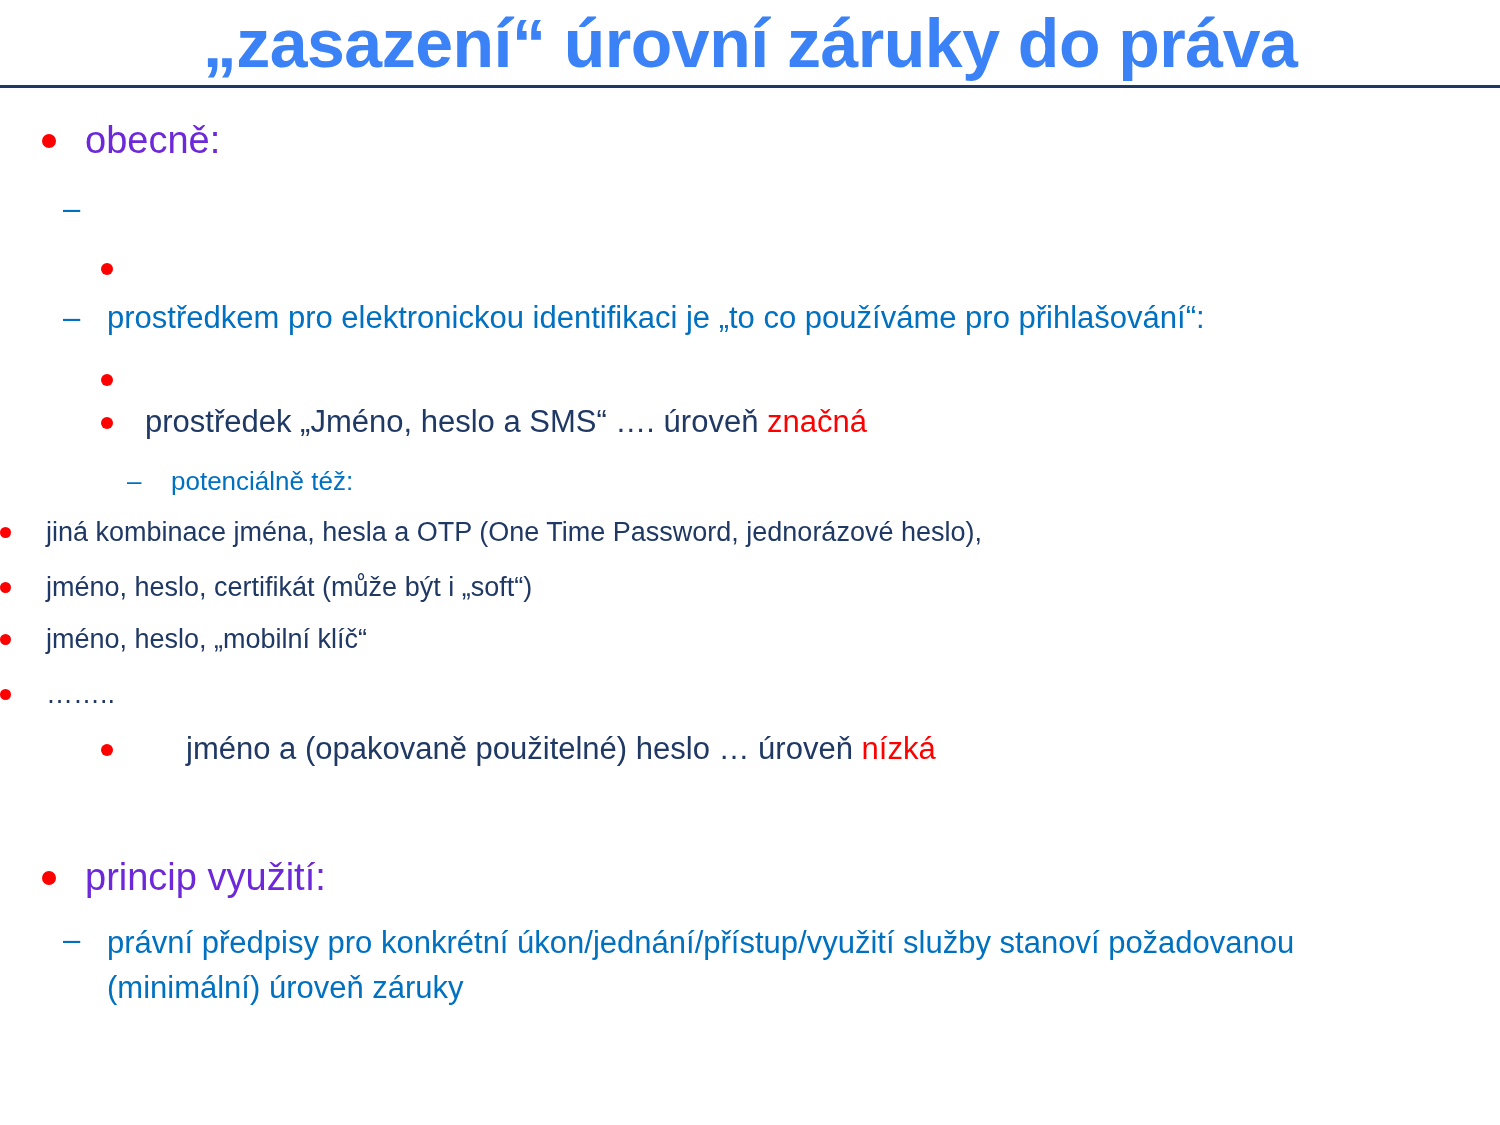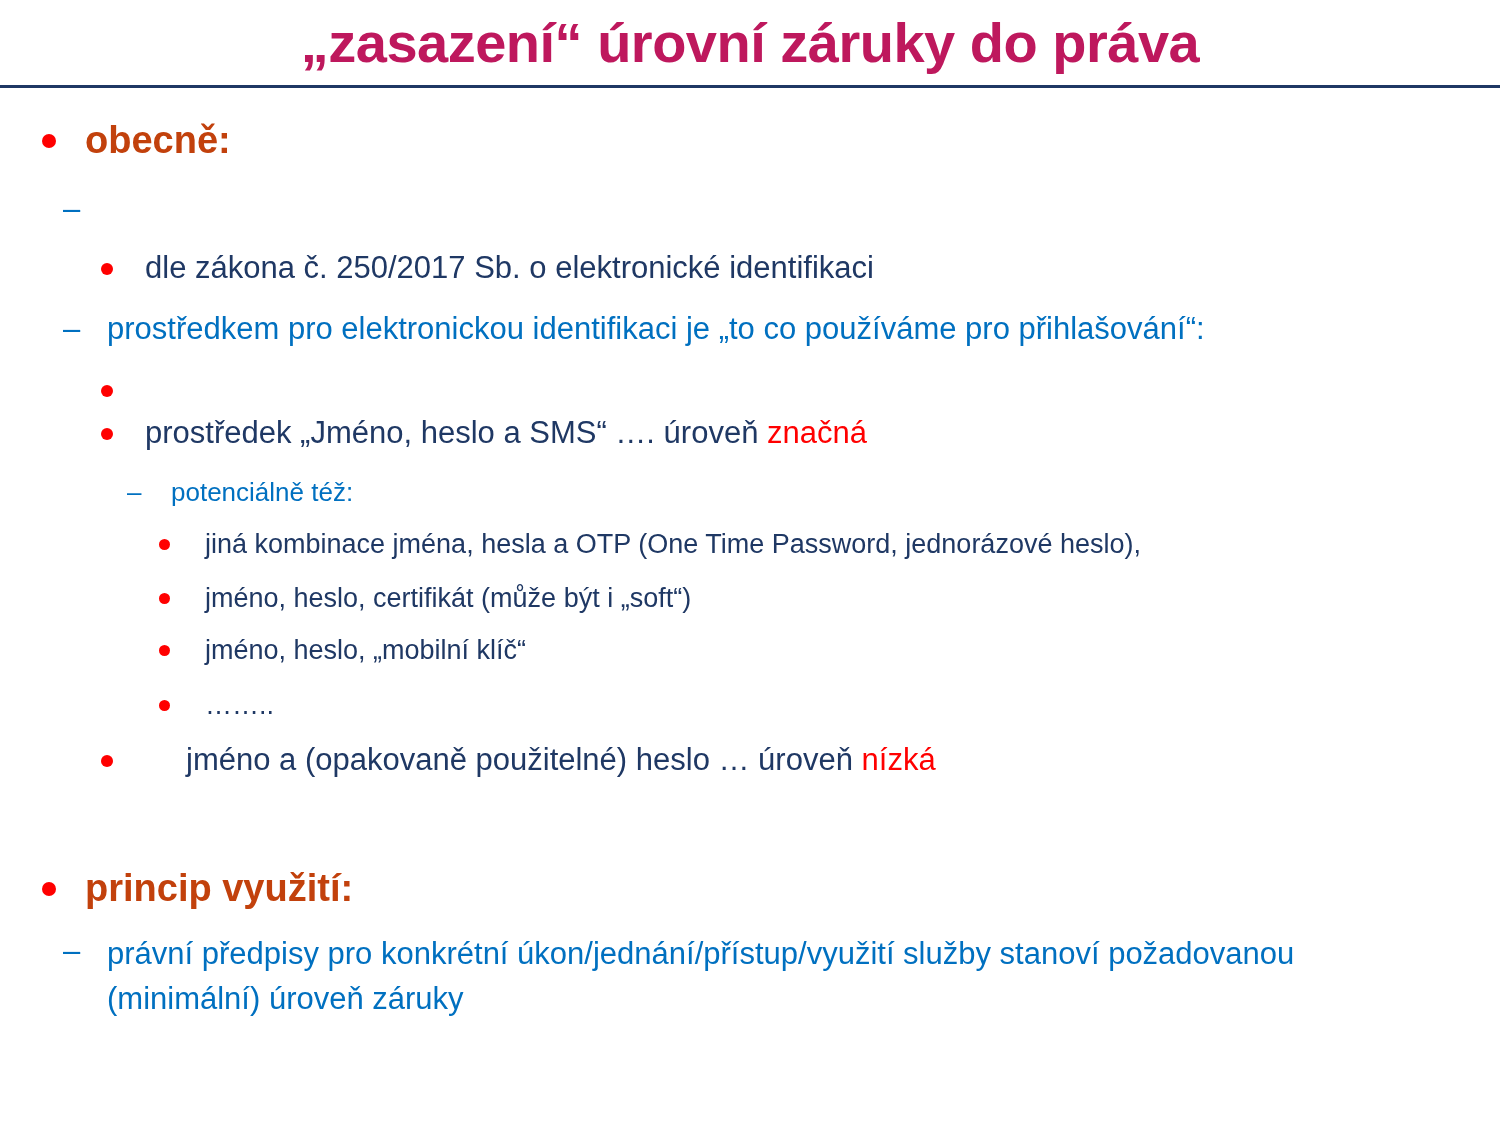--- a/index.html
+++ b/index.html
@@ -5,37 +5,37 @@
   html,body { margin:0; padding:0; background:#ffffff; }
   .slide {
     width:1500px; height:1125px; background:#ffffff; overflow:hidden;
     font-family:"Liberation Sans", sans-serif; position:relative; box-sizing:border-box;
   }
   .header {
     height:88px; display:flex; align-items:center; justify-content:center;
     border-bottom:3px solid #1f3864; box-sizing:border-box;
   }
   .title {
-    color:#be185d; font-weight:bold; font-size:56px; letter-spacing:-0.5px;
+    color:#3b82f6; font-weight:bold; font-size:68px; letter-spacing:-0.5px;
     white-space:nowrap;
   }
   .content { padding-top:30px; }
   .row { display:flex; align-items:flex-start; line-height:1.2; }
   .seg { white-space:pre-wrap; }
   .it  { }
   .navy { color:#1f3864; }
   .red  { color:#ff0000; }
   .blue { color:#0070c0; }
-  .black{ color:#c2410c;font-weight:bold; }
+  .black{ color:#6d28d9; }
   
   .l1 { padding-left:42px;  font-size:38px; }
   .l2 { padding-left:63px;  font-size:31px; }
   .l3 { padding-left:101px; font-size:31px; }
   .l4 { padding-left:127px; font-size:26px; }
-  .l5 { padding-left:159px; font-size:27px; }
+  .l5 { font-size:27px; }
   
   .dot { flex:none; border-radius:50%; background:#ff0000; }
   .l1 .dot { width:14px; height:14px; margin-top:16px; margin-right:29px; }
   .l3 .dot { width:12px; height:12px; margin-top:14px; margin-right:32px; }
   .l5 .dot { width:11px; height:11px; margin-top:11px; margin-right:35px; }
   .dash { flex:none; width:44px; color:#0070c0; font-weight:400; }
   
   .mb-a { margin-bottom:26px; }
   .mb-b { margin-bottom:22px; }
   .mb-c { margin-bottom:24px; }
@@ -61,21 +61,20 @@
       <span class="dot"></span>
       <span class="text"><span class="seg black">obecně:</span></span>
     </div>
 
     <div class="row l2 mb-b">
       <span class="dash">–</span>
     </div>
 
     <div class="row l3 mb-c">
       <span class="dot"></span>
-      <span class="text"><span class="seg navy">dle zákona č. 250/2017 Sb. o elektronické identifikaci</span></span>
     </div>
 
 
     <div class="row l2 mb-c">
       <span class="dash">–</span>
       <span class="text">
         <span class="seg blue">prostředkem pro elektronickou identifikaci je </span><span class="seg blue it">„to co používáme pro přihlašování“</span><span class="seg blue">:</span>
       </span>
     </div>
 

